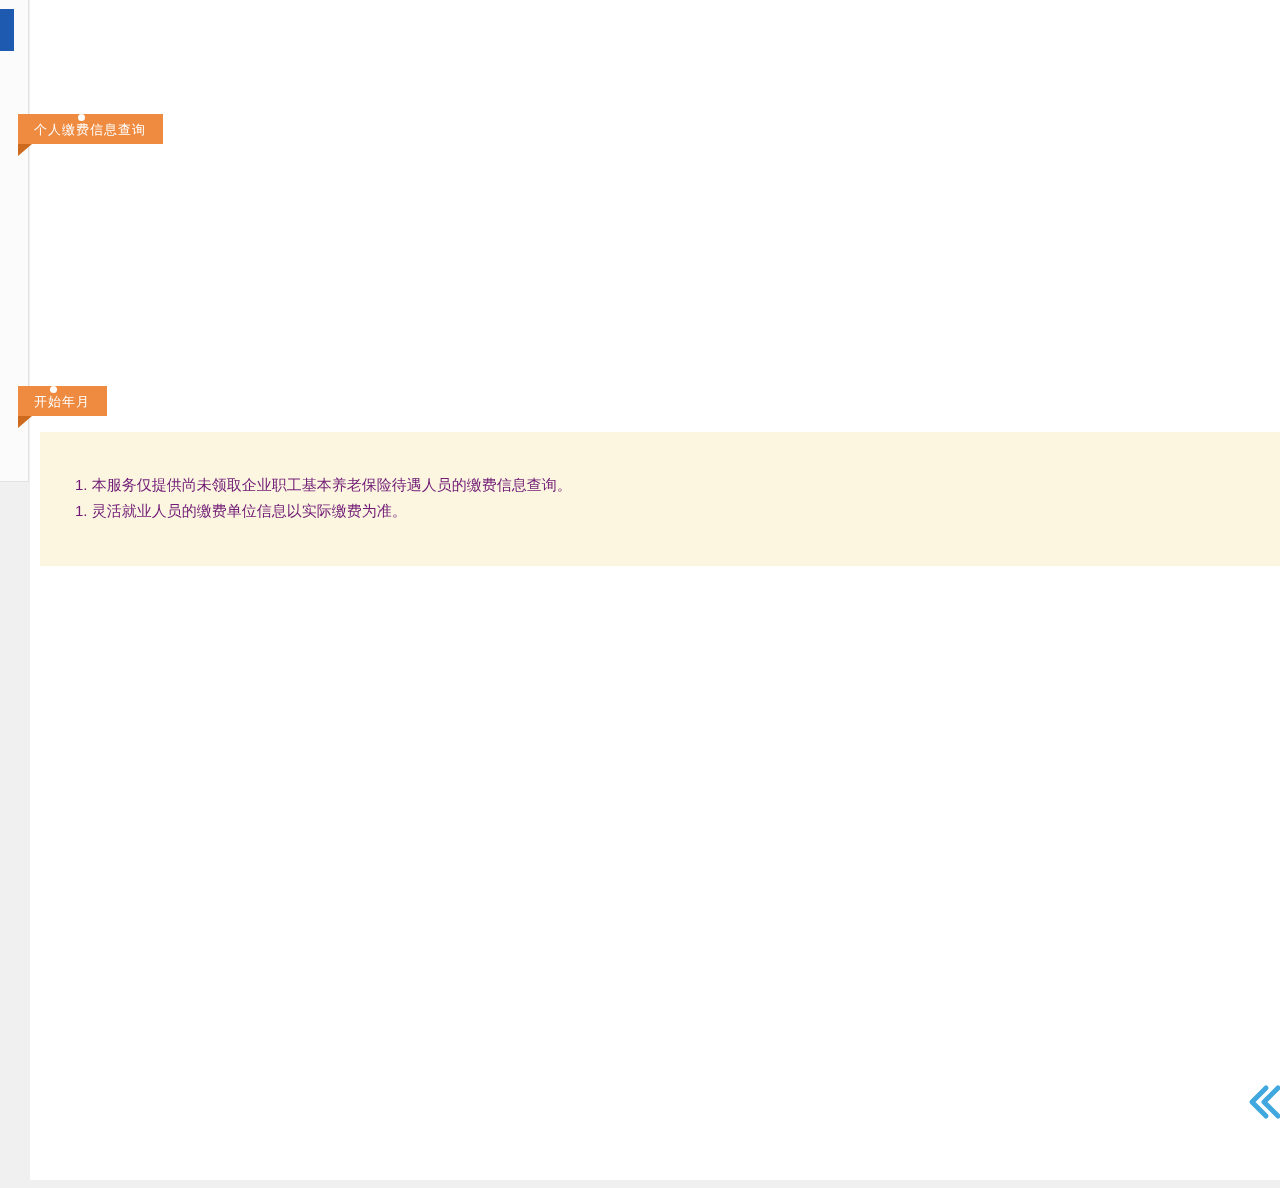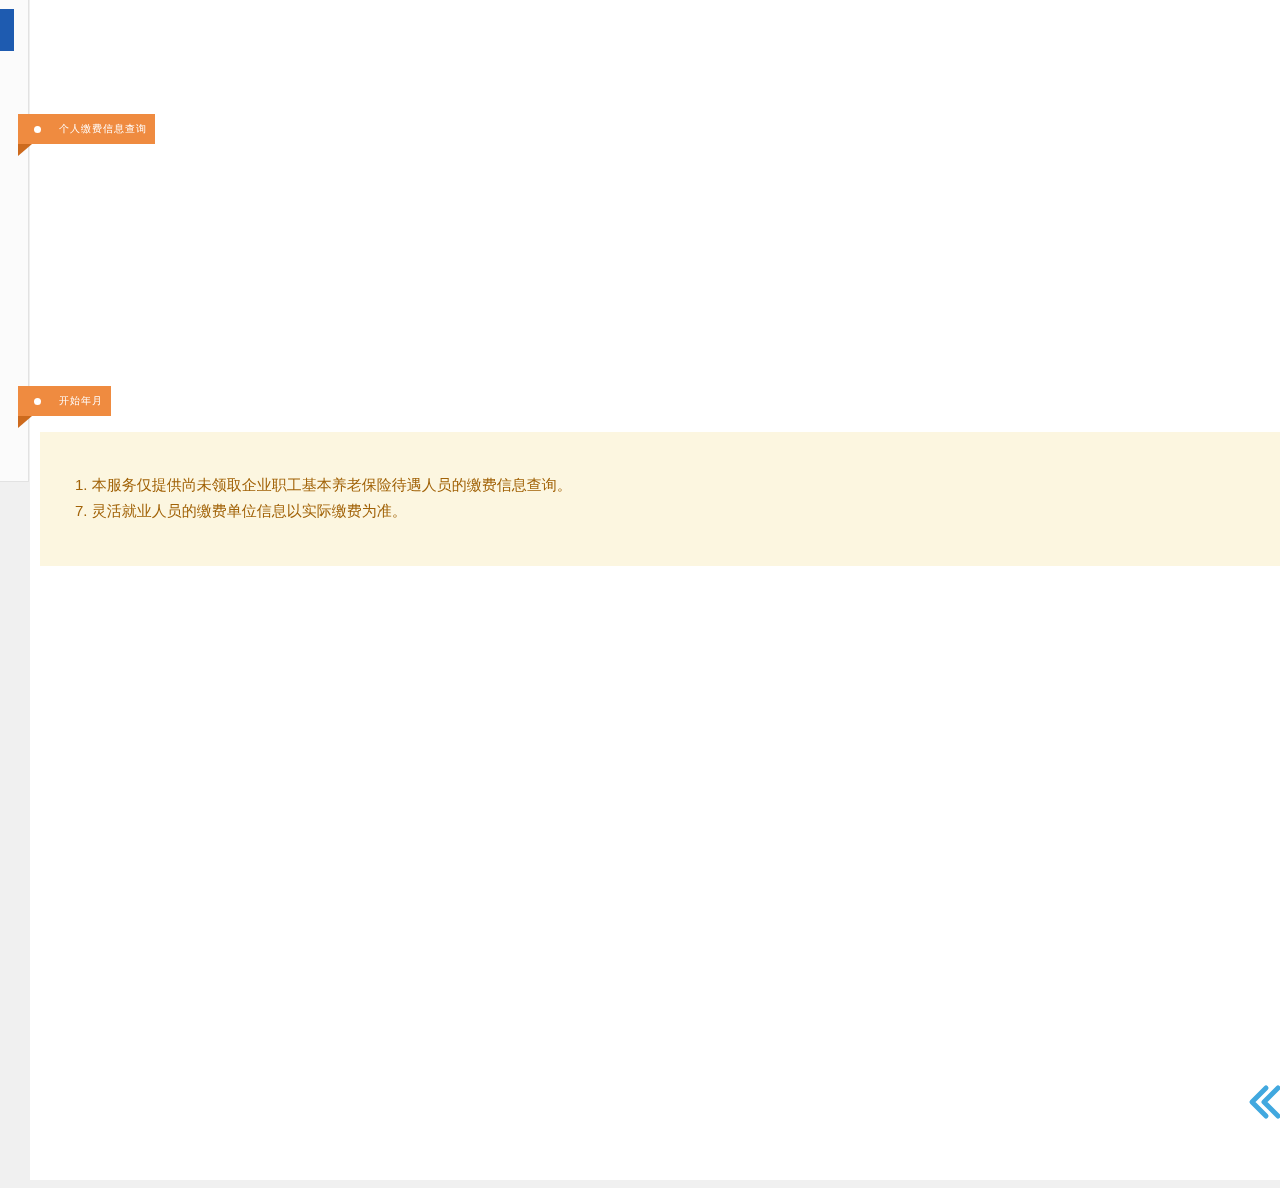--- a/index.html
+++ b/index.html
@@ -34,22 +34,23 @@
   .page-title {
     position: absolute; left: 30px; top: 56px; width: 1250px;
     text-align: center; font-size: 22px; color: #333; letter-spacing: 1px;
   }
 
   
   .ribbon {
     position: absolute; left: 18px; height: 30px;
     background: #ef8b40; color: #fff;
     display: flex; align-items: center;
-    padding: 0 8px 0 16px; font-size: 10px; letter-spacing: 1px;
+    padding: 0 17px 0 16px; font-size: 13px; letter-spacing: 1px;
     z-index: 4;
+    flex-direction: column;
   }
   .ribbon .dot {
     width: 7px; height: 7px; border-radius: 50%;
     background: #fff; margin-right: 18px; flex: 0 0 auto;
   }
   .ribbon-fold {
     position: absolute; left: 18px; width: 0; height: 0;
     border-top: 12px solid #cd6a1d; border-right: 14px solid transparent;
     z-index: 4;
   }
@@ -93,21 +94,21 @@
   }
   .btn-primary { left: 520px; width: 147px; background: #3e70d6; border: 1px solid #3e70d6; color: #fff; }
   .btn-plain   { left: 678px; width: 142px; background: #fff; border: 1px solid #ddd; color: #555; }
 
   
   .notice {
     position: absolute; left: 40px; top: 432px; width: 1240px; height: 134px;
     background: #fcf6e0; z-index: 3;
     padding: 40px 0 0 35px;
   }
-  .notice-line { font-size: 15px; color: #a16207; line-height: 26px; }
+  .notice-line { font-size: 15px; color: #701a75; line-height: 26px; }
 
   
   .pay-table {
     position: absolute; left: 40px; top: 598px; width: 1240px;
     border-collapse: collapse; table-layout: fixed;
   }
   .pay-table th {
     background: #54a1e6; color: #fff; font-weight: normal;
     font-size: 14px; height: 40px; text-align: center;
   }
@@ -198,21 +199,21 @@
   <button class="btn btn-plain">重置</button>
 
   <div class="ribbon" id="ribbon-tips">
     <span class="dot"></span>
     <span>开始年月</span>
   </div>
   <div class="ribbon-fold" id="fold-tips"></div>
 
   <div class="notice">
     <div class="notice-line">1. 本服务仅提供尚未领取企业职工基本养老保险待遇人员的缴费信息查询。</div>
-    <div class="notice-line">7. 灵活就业人员的缴费单位信息以实际缴费为准。</div>
+    <div class="notice-line">1. 灵活就业人员的缴费单位信息以实际缴费为准。</div>
   </div>
 
   <table class="pay-table">
     <colgroup>
       <col class="c0">
         <col class="c1">
         <col class="c2">
         <col class="c3">
         <col class="c4">
     </colgroup>

